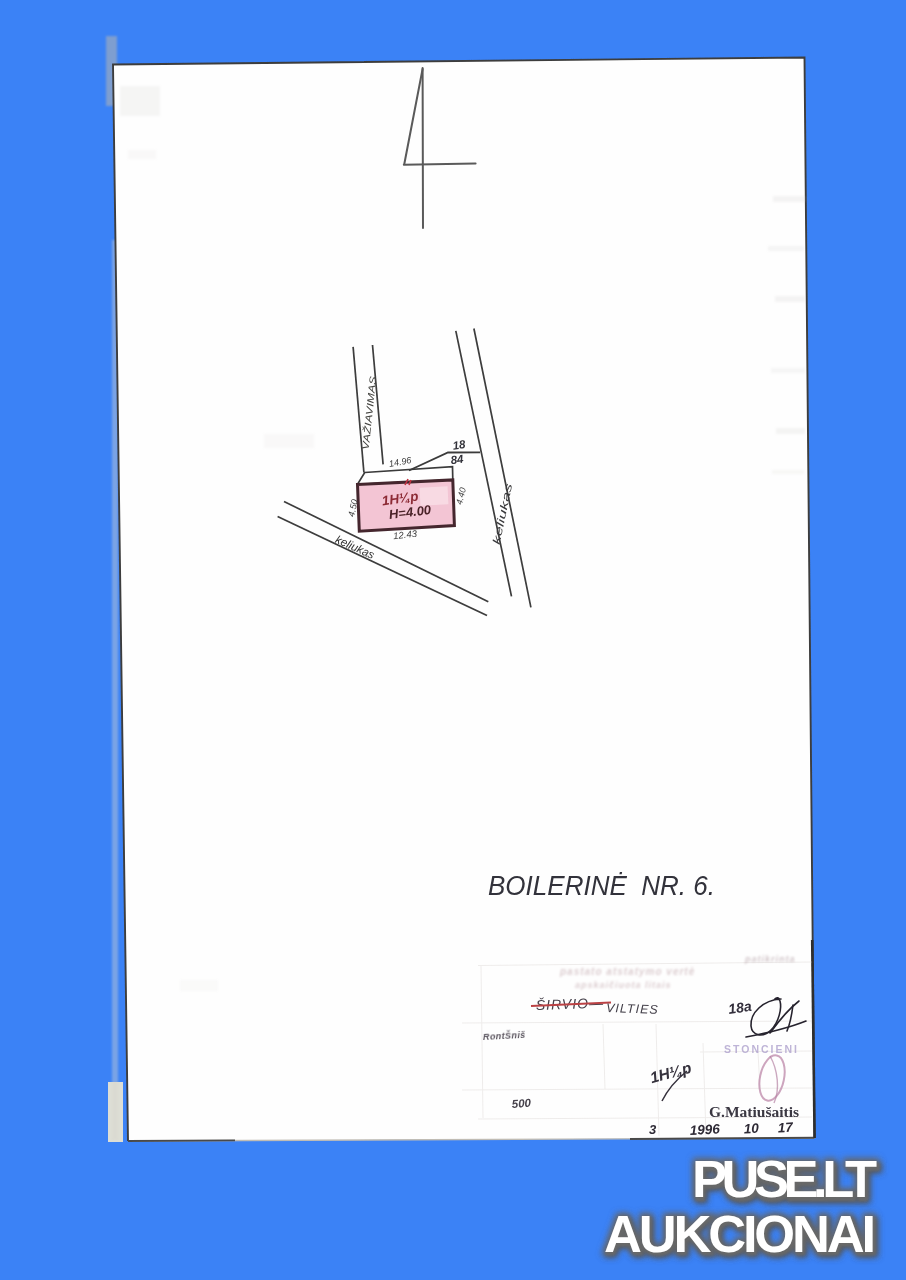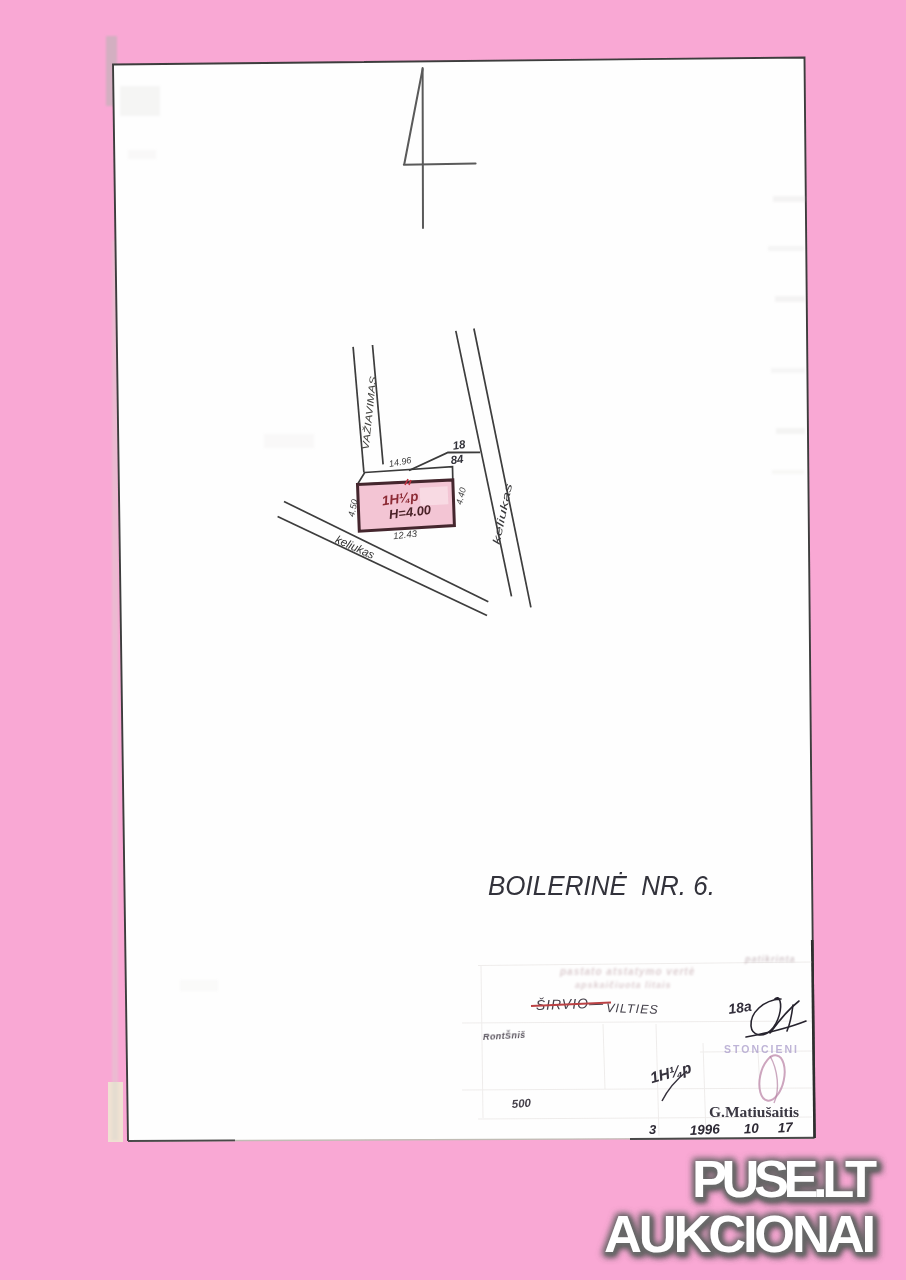--- a/index.html
+++ b/index.html
@@ -1,16 +1,16 @@
 <!DOCTYPE html>
 <html><head>
 <meta charset="utf-8">
 <style>
   html,body{margin:0;padding:0;background:#ffffff;}
-  #wrap{position:relative;width:906px;height:1280px;background:#f9a8d4;overflow:hidden;}
+  #wrap{position:relative;width:906px;height:1280px;background:#3b82f6;overflow:hidden;}
   svg text{font-family:"Liberation Sans",sans-serif;}
 </style>
 </head>
 <body>
 <div id="wrap">
 <svg width="906" height="1280" viewBox="0 0 906 1280" xmlns="http://www.w3.org/2000/svg">
   <defs>
     <filter id="blur1" x="-40%" y="-80%" width="180%" height="260%">
           <feGaussianBlur stdDeviation="1.1"></feGaussianBlur>
         </filter>

